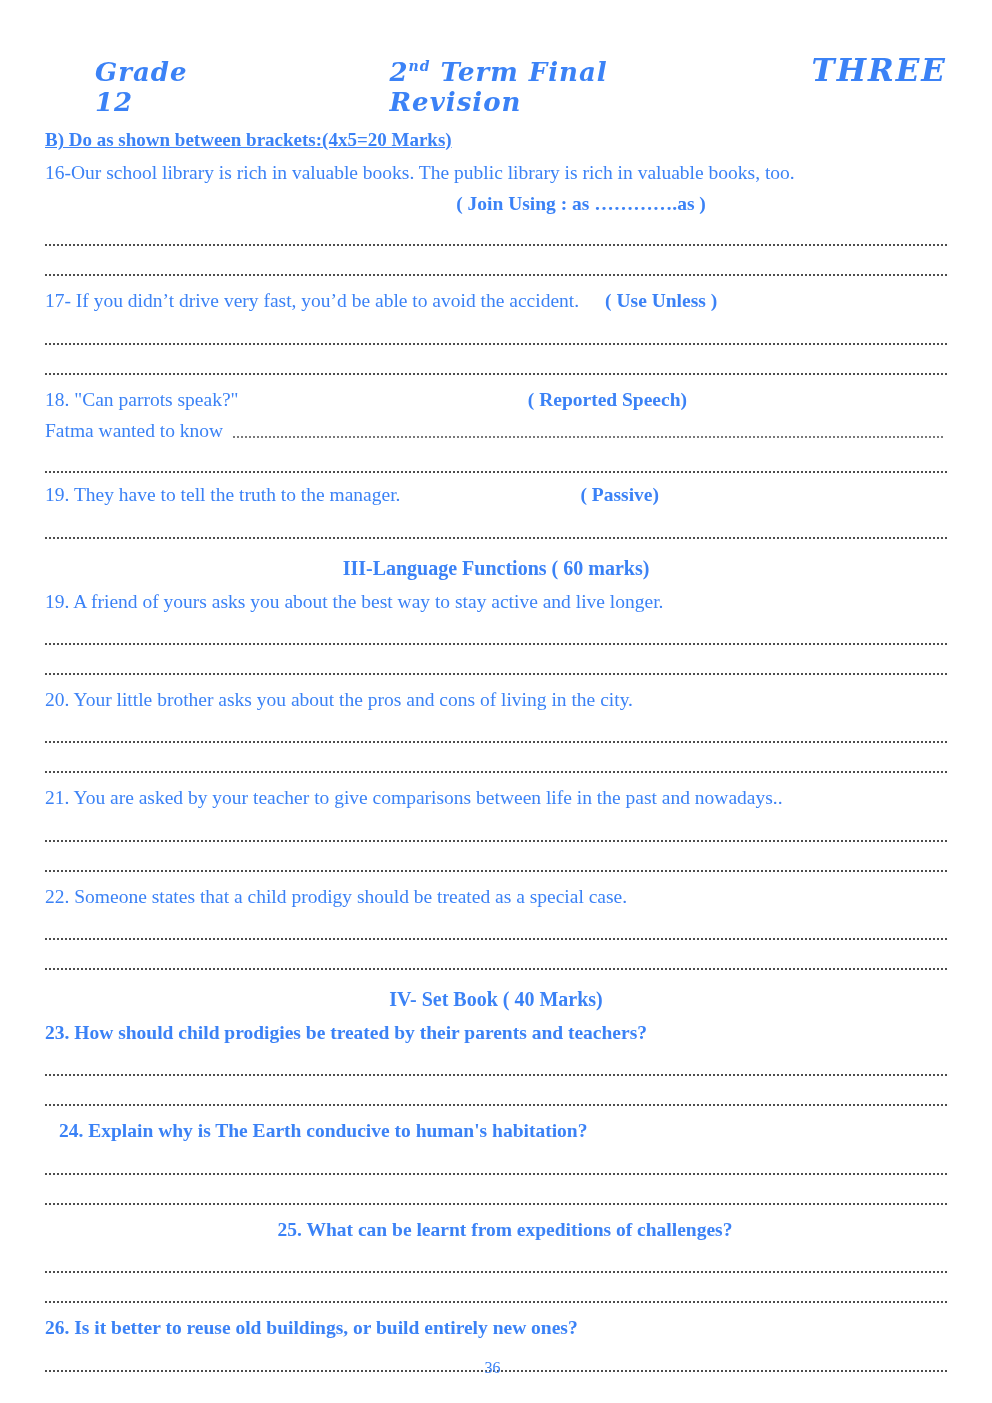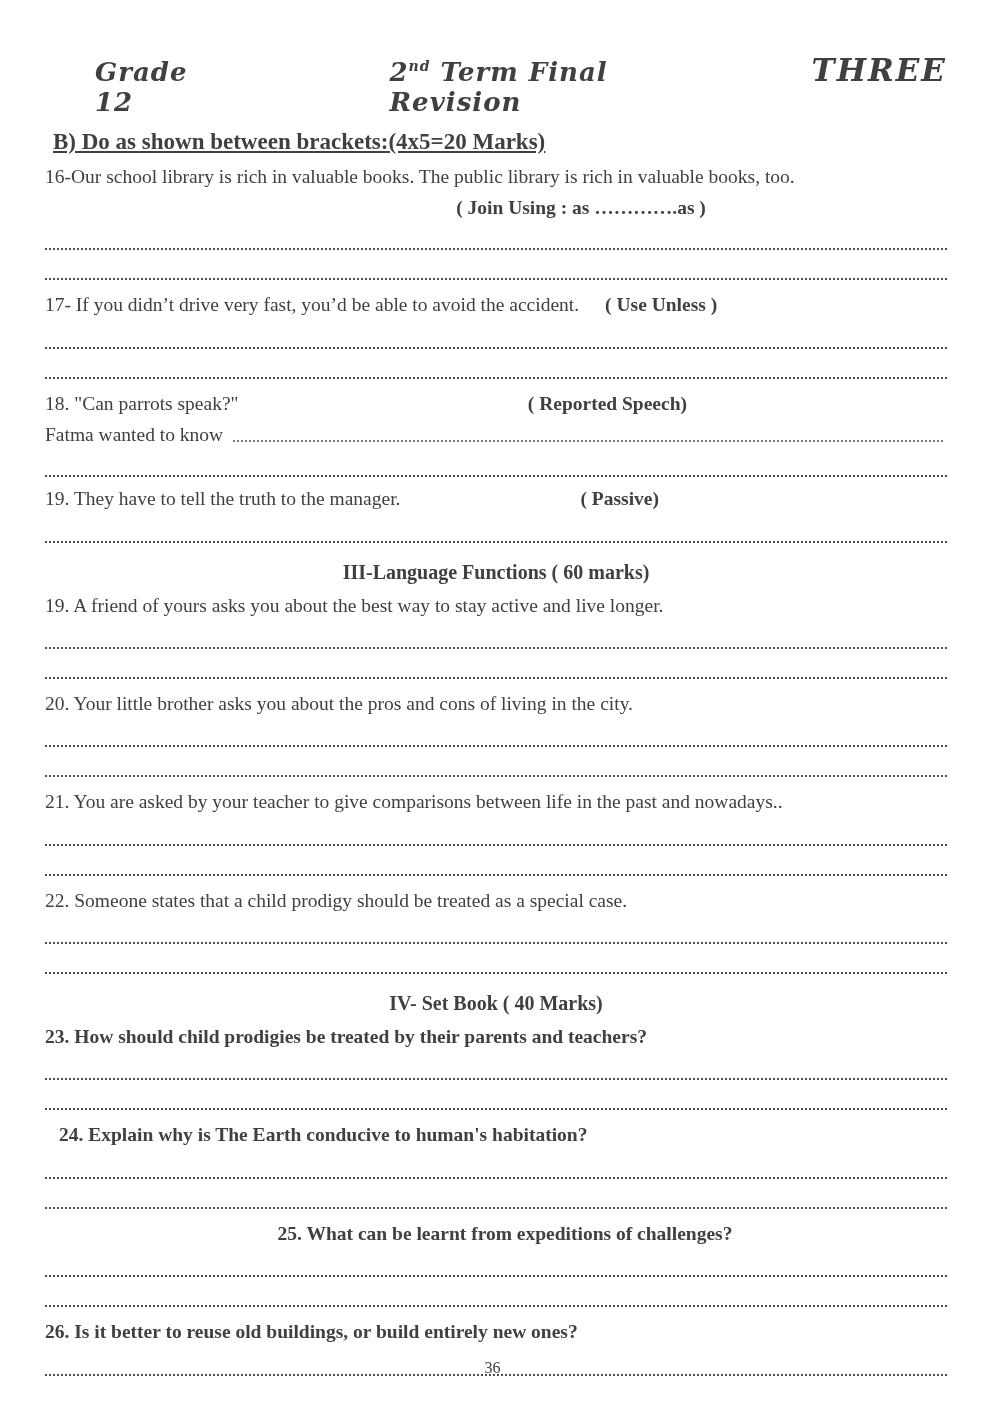--- a/index.html
+++ b/index.html
@@ -1,30 +1,30 @@
 <!DOCTYPE html>
 <html><head>
 <meta charset="utf-8">
 <style>
   html,body { margin:0; padding:0; background:#e8e8e8; }
   .page {
     width:992px; height:1403px; margin:0 auto; background:#ffffff;
-    font-family:"Liberation Serif","DejaVu Serif",serif; color:#404040;
+    font-family:"Liberation Serif","DejaVu Serif",serif; color:#3b82f6;
     box-sizing:border-box; padding:52px 45px 20px 45px; position:relative;
     overflow:hidden;
   }
   .header { display:flex; align-items:baseline; margin:0 0 12px 0; }
   .script { font-style:italic; font-weight:bold; font-family:"DejaVu Serif",serif; letter-spacing:1px; }
   .grade  { font-size:26px; margin-left:50px; }
   .title  { font-size:26px; margin-left:155px; }
   .title sup { font-size:14px; }
   .code   { font-size:31px; margin-left:65px; letter-spacing:2px; }
 
   .heading-underline {
-    font-weight:bold; text-decoration:underline; font-size:23px; margin:4px 0 2px 8px;
+    font-weight:bold; text-decoration:underline; font-size:19px; margin:4px 0 2px 0;
   }
   .q { font-size:19.5px; margin:10px 0 4px 0; line-height:1.25; }
   .instr-line { text-align:center; font-weight:bold; font-size:19.5px; padding-left:170px; margin:8px 0 4px 0; }
   .instr-inline { margin-left:26px; font-weight:bold; }
   .row { display:flex; }
   .instr-right-a { margin-left:auto; margin-right:260px; font-weight:bold; }
   .instr-right-b { margin-left:auto; margin-right:288px; font-weight:bold; }
 
   .answers { margin:14px 0 2px 0; }
   .dots { height:15px; border-bottom:2px dotted #4d4d4d; margin-bottom:13px; }

